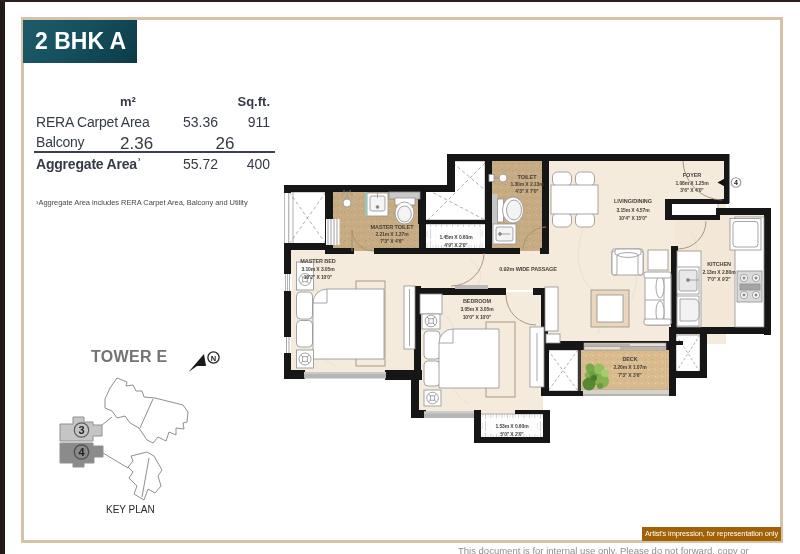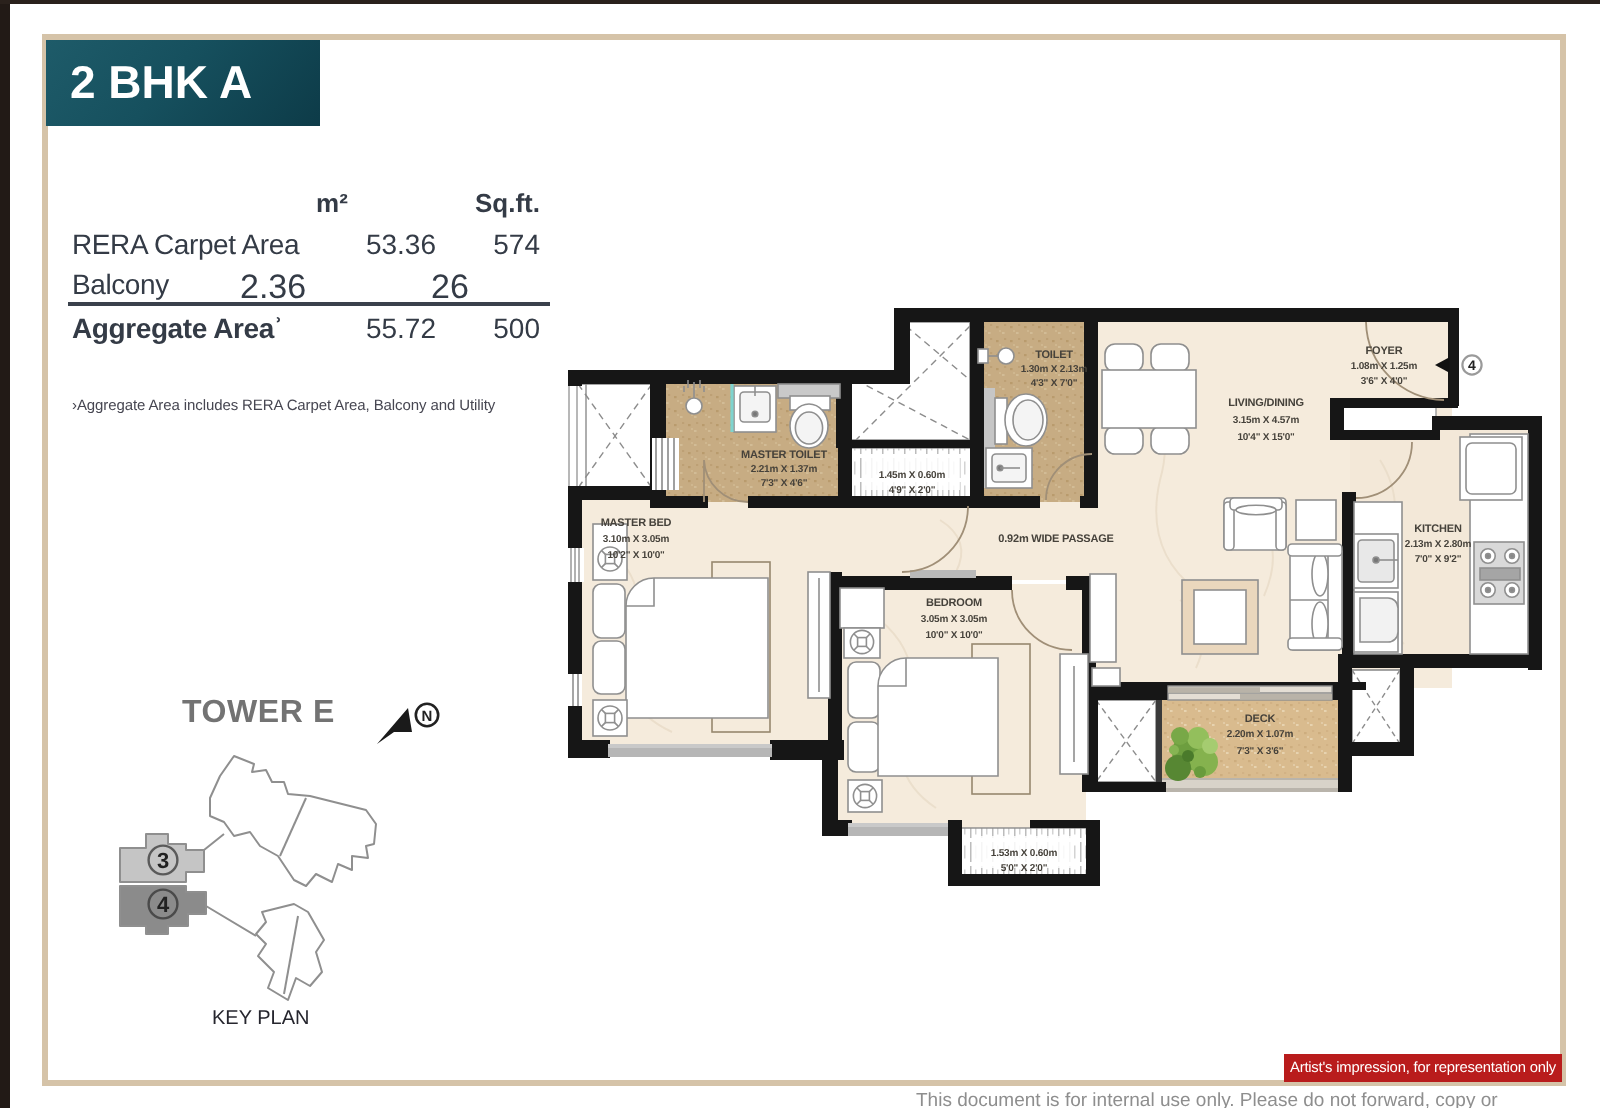--- a/index.html
+++ b/index.html
@@ -7,53 +7,53 @@
 .abs{position:absolute}
 </style></head>
 <body>
 
 <div class="abs" style="left:0;top:0;width:5px;height:554px;background:#221a16"></div>
 
 <div class="abs" style="left:0;top:0;width:800px;height:2px;background:#2a211c"></div>
 
 <div class="abs" style="left:21px;top:17px;width:762px;height:526px;border:3px solid #d5c3a8;box-sizing:border-box"></div>
 
-<div class="abs" style="left:23px;top:20px;width:137px;height:43px;background:linear-gradient(130deg,#1e5b69 0%,#16505e 45%,#0d3b48 100%);color:#fff;font-size:23px;font-weight:bold;line-height:43px;padding-left:12px;box-sizing:border-box;letter-spacing:0px">2 BHK A</div>
-
-<div class="abs" style="left:120px;top:94px;width:92px;text-align:center;font-weight:bold;font-size:13px">m²</div>
+<div class="abs" style="left:23px;top:20px;width:114px;height:43px;background:linear-gradient(130deg,#1e5b69 0%,#16505e 45%,#0d3b48 100%);color:#fff;font-size:23px;font-weight:bold;line-height:43px;padding-left:12px;box-sizing:border-box;letter-spacing:0px">2 BHK A</div>
+
+<div class="abs" style="left:120px;top:94px;width:92px;text-align:left;font-weight:bold;font-size:13px">m²</div>
 
 <div class="abs" style="left:180px;top:94px;width:90px;text-align:right;font-weight:bold;font-size:13px">Sq.ft.</div>
 
 <div class="abs" style="left:36px;top:114px;font-size:14px;letter-spacing:-0.2px">RERA Carpet Area</div>
 
 <div class="abs" style="left:120px;top:114px;width:98px;text-align:right;font-size:14px">53.36</div>
 
-<div class="abs" style="left:180px;top:114px;width:90px;text-align:right;font-size:14px">574</div>
+<div class="abs" style="left:180px;top:114px;width:90px;text-align:right;font-size:14px">911</div>
 
 <div class="abs" style="left:36px;top:134px;font-size:14px;letter-spacing:-0.2px">Balcony</div>
 
 <div class="abs" style="left:120px;top:134px;width:98px;text-align:left;font-size:17px">2.36</div>
 
 <div class="abs" style="left:180px;top:134px;width:90px;text-align:center;font-size:17px">26</div>
 
 <div class="abs" style="left:34px;top:151px;width:241px;height:2px;background:#3a414c"></div>
 
 <div class="abs" style="left:36px;top:156px;font-size:14px;font-weight:bold;letter-spacing:-0.2px">Aggregate Areaʾ</div>
 
 <div class="abs" style="left:120px;top:156px;width:98px;text-align:right;font-size:14px">55.72</div>
 
-<div class="abs" style="left:180px;top:156px;width:90px;text-align:right;font-size:14px">500</div>
+<div class="abs" style="left:180px;top:156px;width:90px;text-align:right;font-size:14px">400</div>
 
 <div class="abs" style="left:36px;top:198px;font-size:7.5px;letter-spacing:-0.05px;color:#474752">›Aggregate Area includes RERA Carpet Area, Balcony and Utility</div>
 
 <div class="abs" style="left:91px;top:348px;font-size:16px;font-weight:bold;color:#737373;letter-spacing:.3px">TOWER E</div>
 
 <div class="abs" style="left:106px;top:504px;font-size:10px;font-weight:normal;color:#26262e">KEY PLAN</div>
 
-<div class="abs" style="left:642px;top:527px;width:139px;height:14px;background:#b91c1c;color:#fff;font-size:7.4px;text-align:center;line-height:14px;letter-spacing:-0.1px">Artist's impression, for representation only</div>
+<div class="abs" style="left:642px;top:527px;width:139px;height:14px;background:#a16207;color:#fff;font-size:7.4px;text-align:center;line-height:14px;letter-spacing:-0.1px">Artist's impression, for representation only</div>
 
 <div class="abs" style="left:458px;top:545px;font-size:9.5px;color:#8e8e8e">This document is for internal use only. Please do not forward, copy or redistribute.</div>
 
 <svg class="abs" style="left:0;top:0" width="800" height="554" viewBox="0 0 800 554">
 <defs>
 <pattern id="spk" width="7" height="7" patternUnits="userSpaceOnUse">
 <rect width="7" height="7" fill="#c7ac83"></rect>
 <rect x="1" y="2" width="1.3" height="1.1" fill="#b99b6d"></rect>
 <rect x="4" y="5" width="1.3" height="1" fill="#d2bc96"></rect>
 <rect x="5" y="1" width="1.1" height="1" fill="#bda075"></rect>

